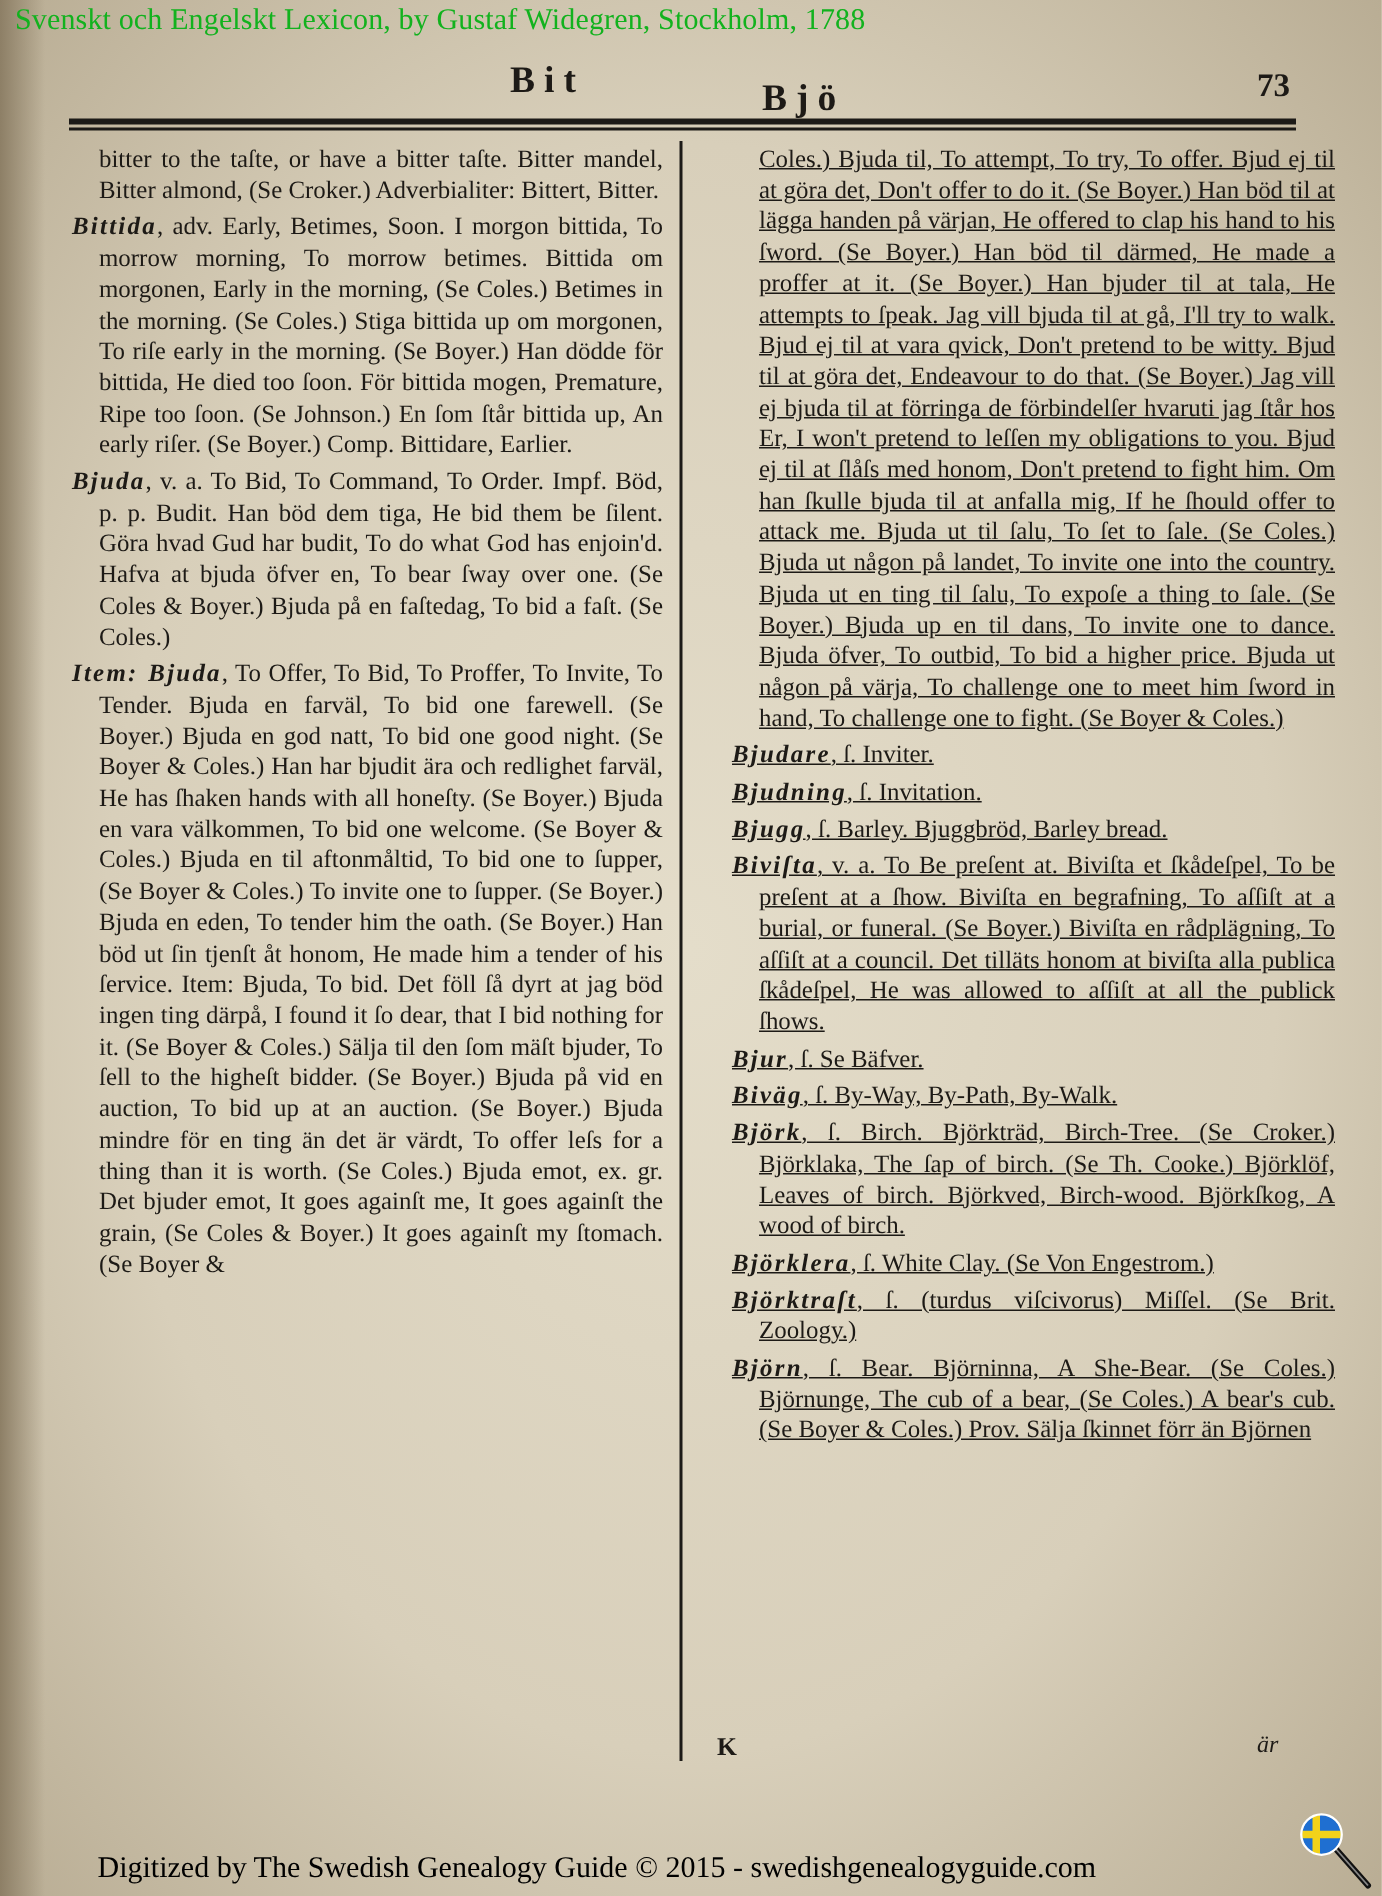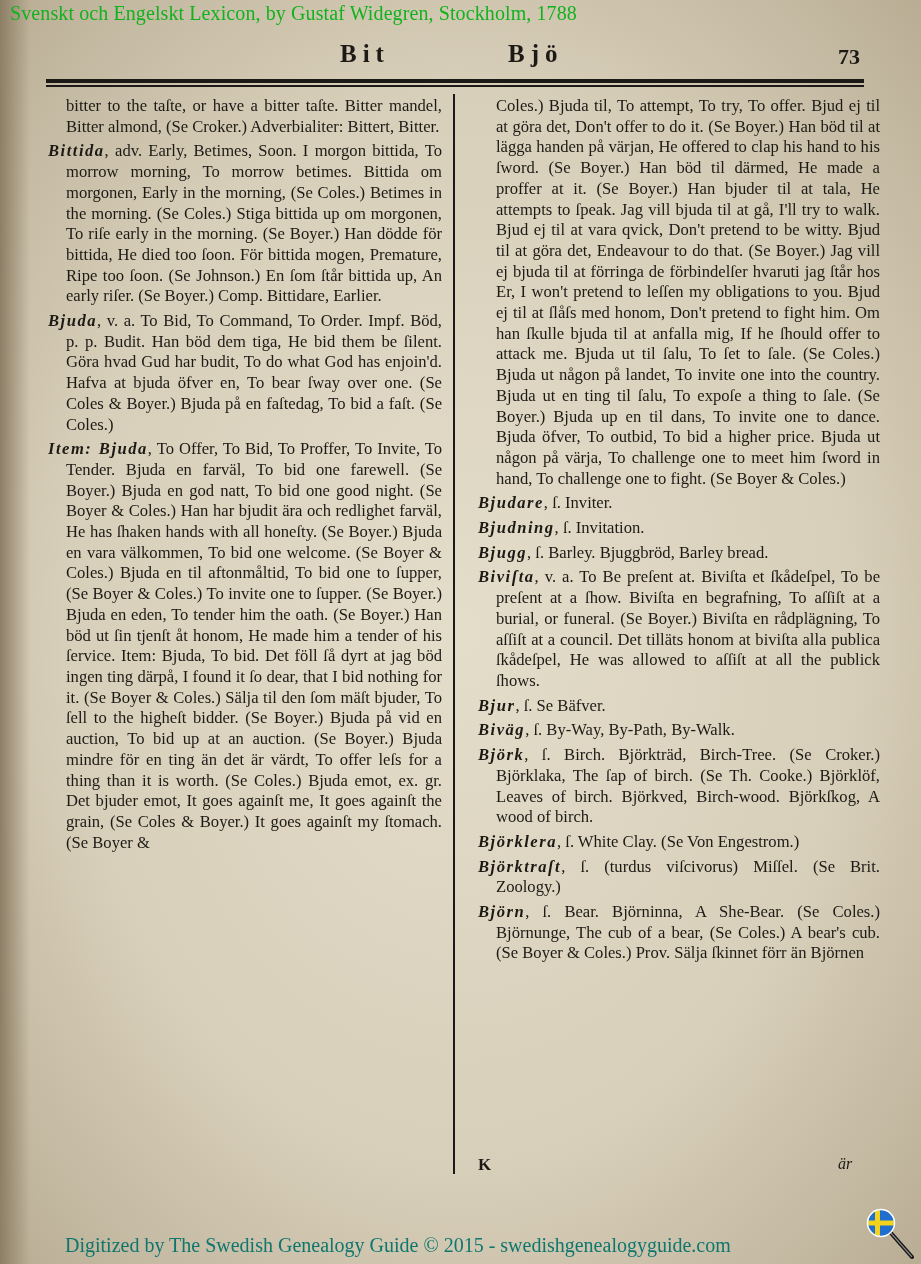--- a/index.html
+++ b/index.html
@@ -23,54 +23,54 @@
     font-weight: normal;
   }
   .running-head {
     position: absolute; top: 40px; left: 0; width: 825px; height: 30px;
   }
   .rh-left {
     position: absolute; left: 340px; top: 0;
     font-size: 25px; letter-spacing: 6px; font-weight: bold;
   }
   .rh-right {
-    position: absolute; left: 508px; top: 0;
+    position: absolute; left: 508px; top: 12px;
     font-size: 25px; letter-spacing: 6px; font-weight: bold;
   }
   .page-number {
     position: absolute; left: 838px; top: 4px; font-size: 22px; font-weight: bold;
   }
   .rule {
     position: absolute; left: 46px; top: 79px; width: 818px; height: 8px;
     border-top: 4px solid #1c1a17; border-bottom: 2px solid #1c1a17;
     box-sizing: border-box;
   }
   .column {
     position: absolute; top: 96px;
     font-size: 16.6px; line-height: 20.7px;
     text-align: justify;
   }
   .col-left { left: 48px; width: 394px; }
-  .col-right { left: 478px; width: 402px; }
+  .col-right { left: 488px; width: 402px; text-decoration: underline; }
   .divider {
     position: absolute; left: 453px; top: 94px; width: 2px; height: 1080px;
     background: #1c1a17;
   }
   .entry { margin: 0 0 4px 0; padding-left: 18px; text-indent: -18px; }
   .entry.cont { padding-left: 18px; text-indent: 0; }
   .hw { font-style: italic; font-weight: bold; letter-spacing: 1.5px; }
   .sig-line {
     position: absolute; top: 1155px; left: 478px; font-size: 17px; font-weight: bold;
   }
   .catch-line {
     position: absolute; top: 1155px; left: 838px; font-size: 16px; font-style: italic;
   }
   .watermark-bottom {
     position: absolute; left: 65px; top: 1234px;
-    font-size: 20px; color: #0f766e;
+    font-size: 20px; color: #000000;
   }
   .logo-icon {
     position: absolute; left: 866px; top: 1208px; width: 50px; height: 52px;
   }
 </style>
 </head>
 <body>
 
 <div class="page-edge-left"></div>
 

